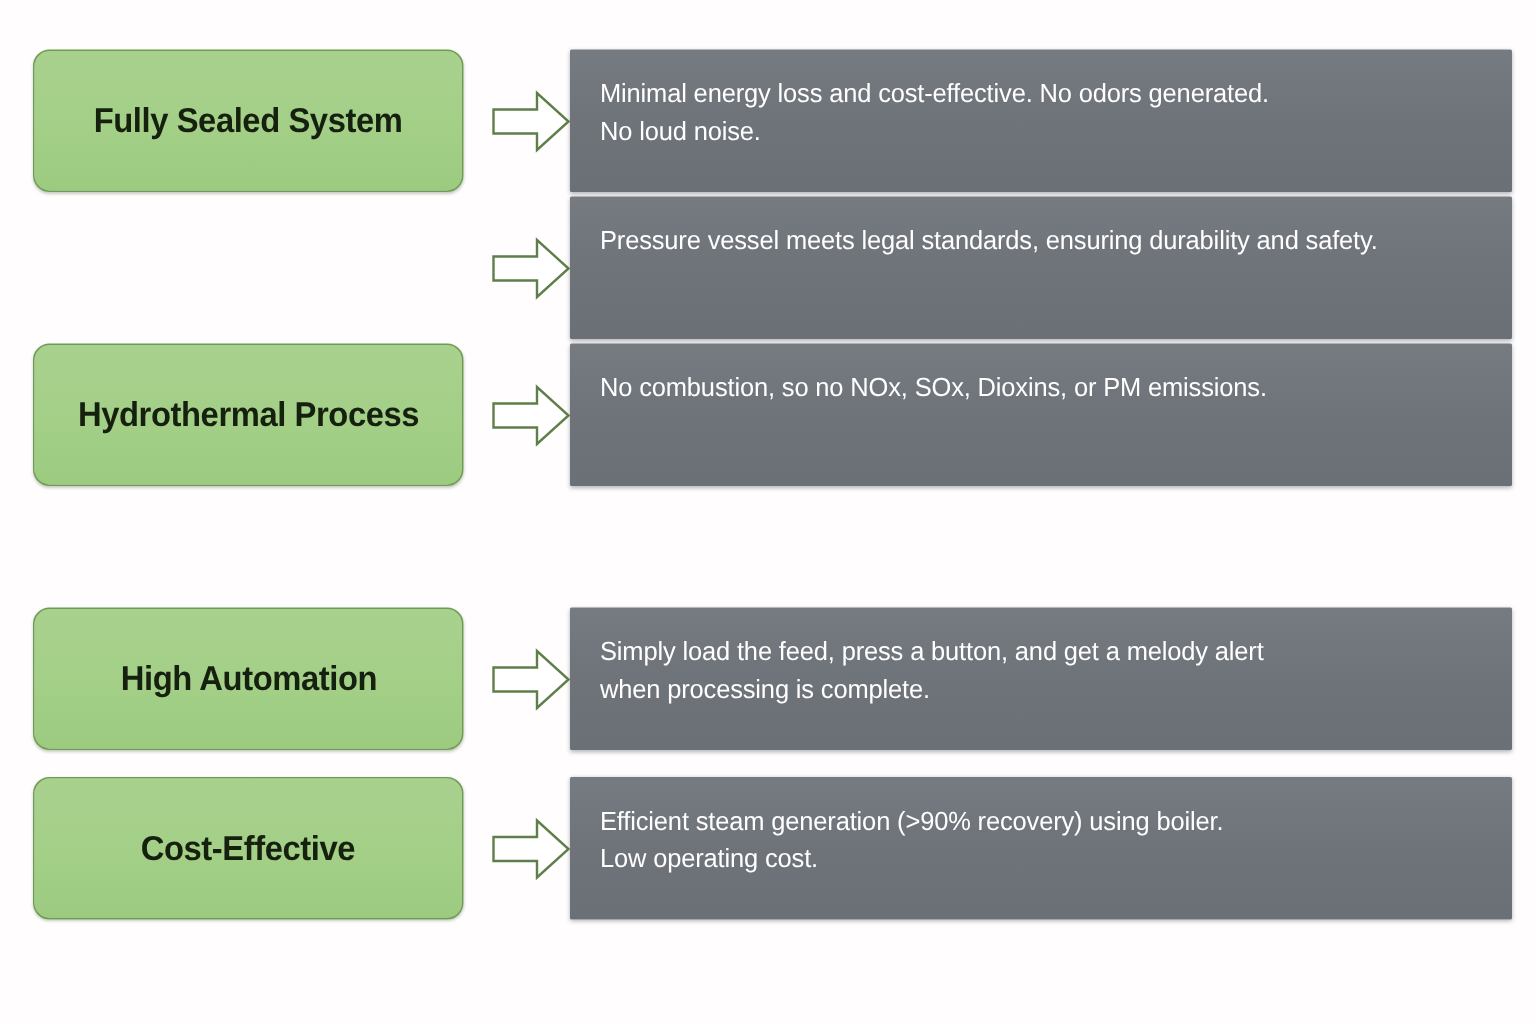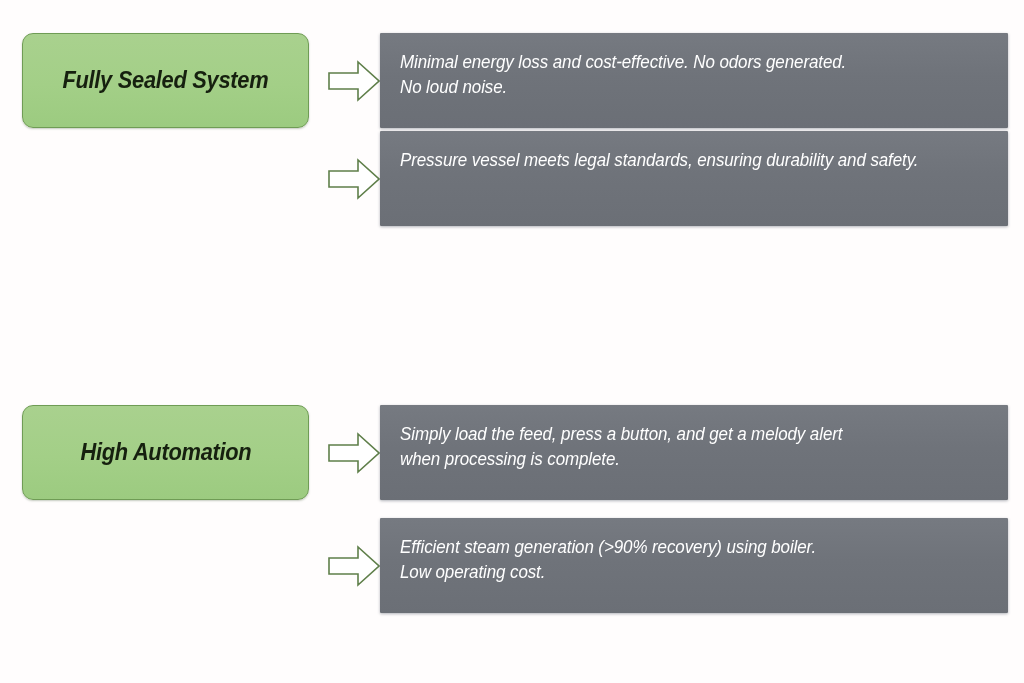--- a/index.html
+++ b/index.html
@@ -21,21 +21,20 @@
     width: 1024px;
     height: 683px;
     background: #fffdfd;
   }
 
   .row {
     position: absolute;
     left: 0;
     width: 1024px;
     height: 95px;
-    font-style: italic;
   }
 
   
   .label-box {
     position: absolute;
     left: 22px;
     top: 0;
     width: 287px;
     height: 95px;
     box-sizing: border-box;
@@ -115,38 +114,54 @@
     <div class="arrow">
       <svg viewBox="0 0 52 44" xmlns="http://www.w3.org/2000/svg">
         <polygon points="1,14 30,14 30,3 51,22 30,41 30,30 1,30" fill="#ffffff" stroke="#5f7f4a" stroke-width="1.6" stroke-linejoin="miter"></polygon>
       </svg>
     </div>
     <div class="desc-box">
       <div class="desc-text">Pressure vessel meets legal standards, ensuring durability and safety.</div>
     </div>
   </div>
 
+  <div class="row" style="top:229px;">
+    <div class="label-box">
+      <span class="label-text">Hydrothermal Process</span>
+    </div>
+    <div class="arrow">
+      <svg viewBox="0 0 52 44" xmlns="http://www.w3.org/2000/svg">
+        <polygon points="1,14 30,14 30,3 51,22 30,41 30,30 1,30" fill="#ffffff" stroke="#5f7f4a" stroke-width="1.6" stroke-linejoin="miter"></polygon>
+      </svg>
+    </div>
+    <div class="desc-box">
+      <div class="desc-text">No combustion, so no NOx, SOx, Dioxins, or PM emissions.</div>
+    </div>
+  </div>
 
 
   <div class="row" style="top:405px;">
     <div class="label-box">
       <span class="label-text">High Automation</span>
     </div>
     <div class="arrow">
       <svg viewBox="0 0 52 44" xmlns="http://www.w3.org/2000/svg">
         <polygon points="1,14 30,14 30,3 51,22 30,41 30,30 1,30" fill="#ffffff" stroke="#5f7f4a" stroke-width="1.6" stroke-linejoin="miter"></polygon>
       </svg>
     </div>
     <div class="desc-box">
       <div class="desc-text">Simply load the feed, press a button, and get a melody alert
 when processing is complete.</div>
     </div>
   </div>
 
   <div class="row" style="top:518px;">
+    <div class="label-box">
+      <span class="label-text">Cost-Effective</span>
+    </div>
     <div class="arrow">
       <svg viewBox="0 0 52 44" xmlns="http://www.w3.org/2000/svg">
         <polygon points="1,14 30,14 30,3 51,22 30,41 30,30 1,30" fill="#ffffff" stroke="#5f7f4a" stroke-width="1.6" stroke-linejoin="miter"></polygon>
       </svg>
     </div>
     <div class="desc-box">
       <div class="desc-text">Efficient steam generation (&gt;90% recovery) using boiler.
 Low operating cost.</div>
     </div>
   </div>

